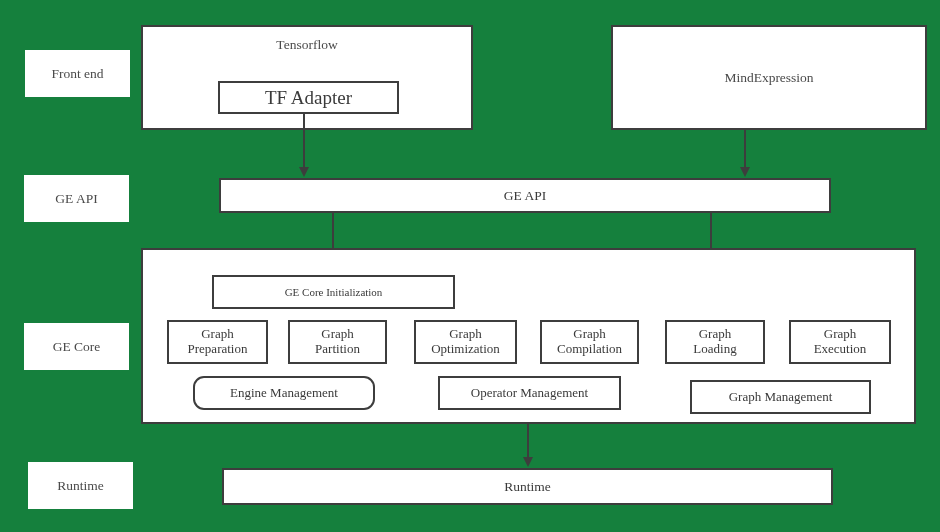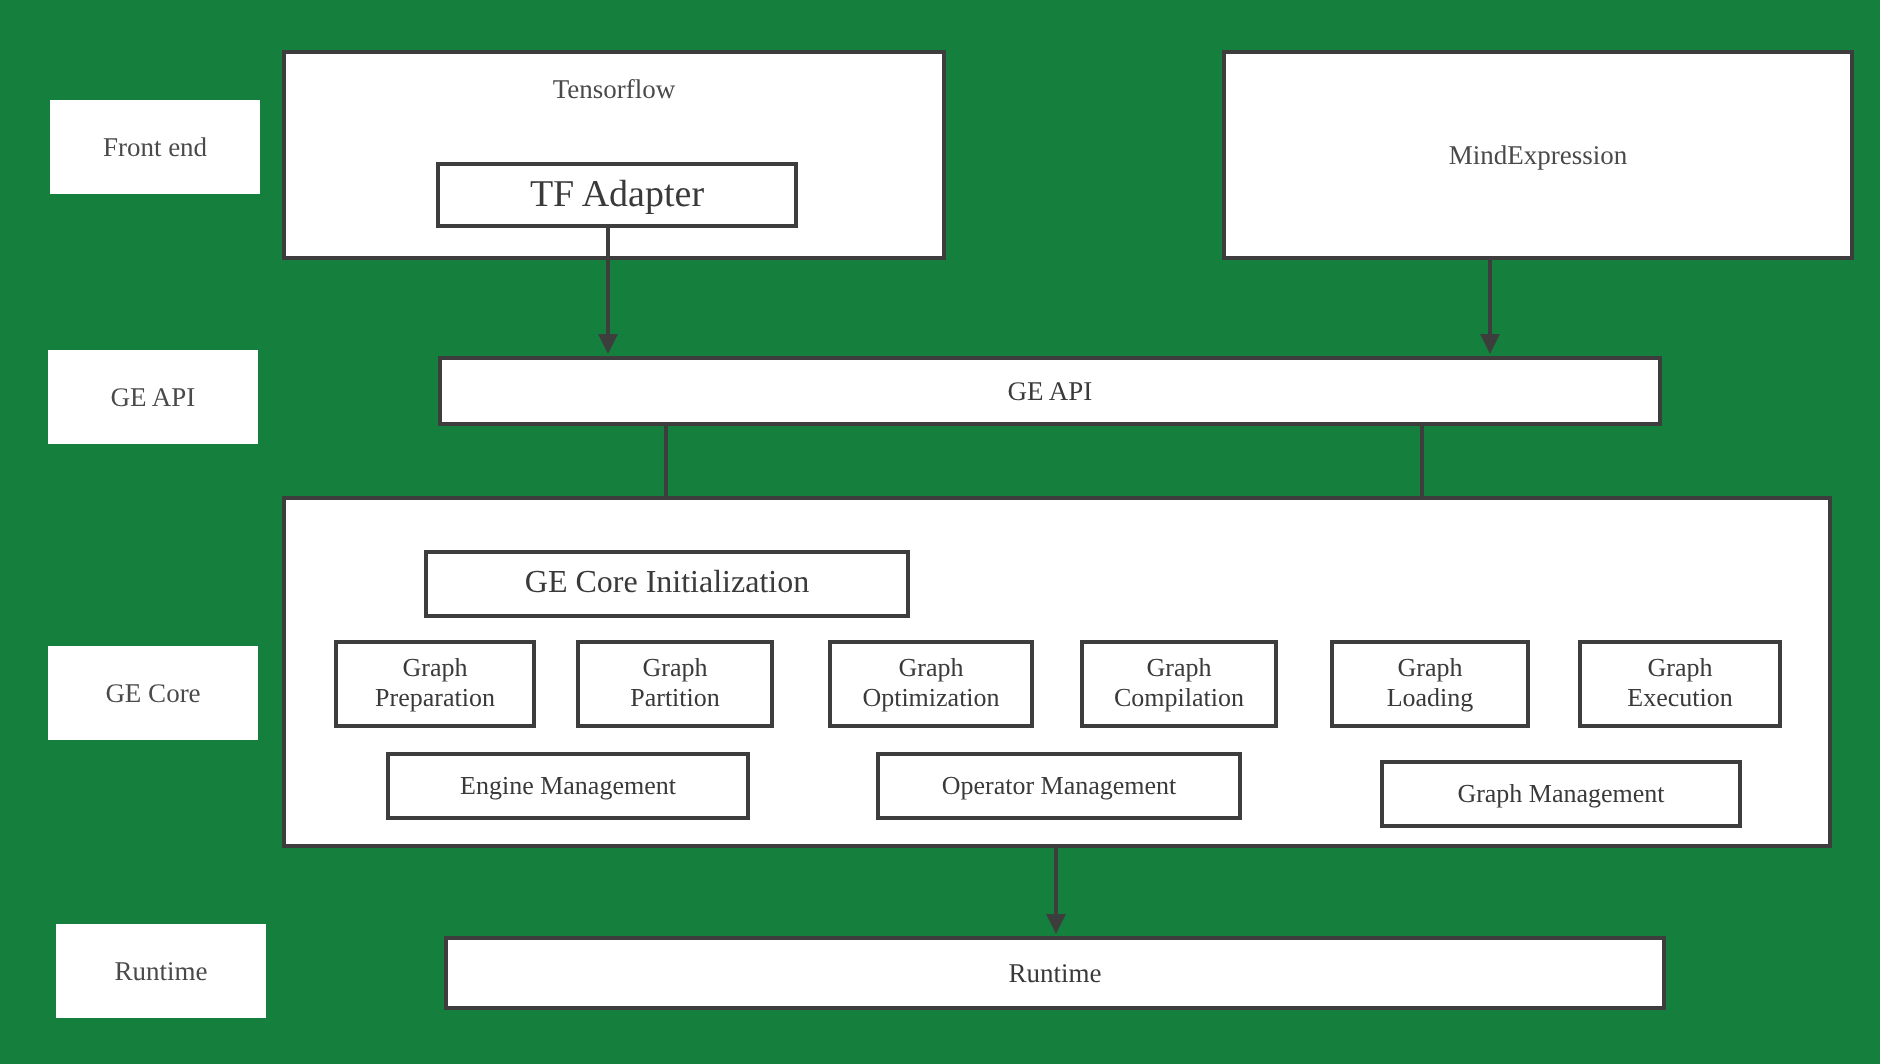--- a/index.html
+++ b/index.html
@@ -101,36 +101,36 @@
   <div class="arrow" style="left:303px; top:113px; height:55px;"></div>
   <div class="arrow" style="left:744px; top:130px; height:38px;"></div>
 
   <div class="box bar" style="left:219px; top:178px; width:612px; height:35px;">GE API</div>
 
   <div class="arrow" style="left:332px; top:213px; height:52px;"></div>
   <div class="arrow" style="left:710px; top:213px; height:52px;"></div>
 
   <div class="panel" style="left:141px; top:248px; width:775px; height:176px;"></div>
 
-  <div class="box inner" style="left:212px; top:275px; width:243px; height:34px; font-size:16px;">GE Core Initialization</div>
+  <div class="box inner" style="left:212px; top:275px; width:243px; height:34px; font-size:11px;">GE Core Initialization</div>
 
   <div class="box inner" style="left:167px; top:320px; width:101px; height:44px;">Graph
 Preparation</div>
   <div class="box inner" style="left:288px; top:320px; width:99px; height:44px;">Graph
 Partition</div>
   <div class="box inner" style="left:414px; top:320px; width:103px; height:44px;">Graph
 Optimization</div>
   <div class="box inner" style="left:540px; top:320px; width:99px; height:44px;">Graph
 Compilation</div>
   <div class="box inner" style="left:665px; top:320px; width:100px; height:44px;">Graph
 Loading</div>
   <div class="box inner" style="left:789px; top:320px; width:102px; height:44px;">Graph
 Execution</div>
 
-  <div class="box inner" style="left:193px; top:376px; width:182px; height:34px;">Engine Management</div>
+  <div class="box inner" style="left:193px; top:376px; width:182px; height:34px;border-radius:11px;">Engine Management</div>
   <div class="box inner" style="left:438px; top:376px; width:183px; height:34px;">Operator Management</div>
   <div class="box inner" style="left:690px; top:380px; width:181px; height:34px;">Graph Management</div>
 
   <div class="arrow" style="left:527px; top:424px; height:34px;"></div>
 
   <div class="box bar" style="left:222px; top:468px; width:611px; height:37px;">Runtime</div>
 
 </div>
 
 </body></html>

